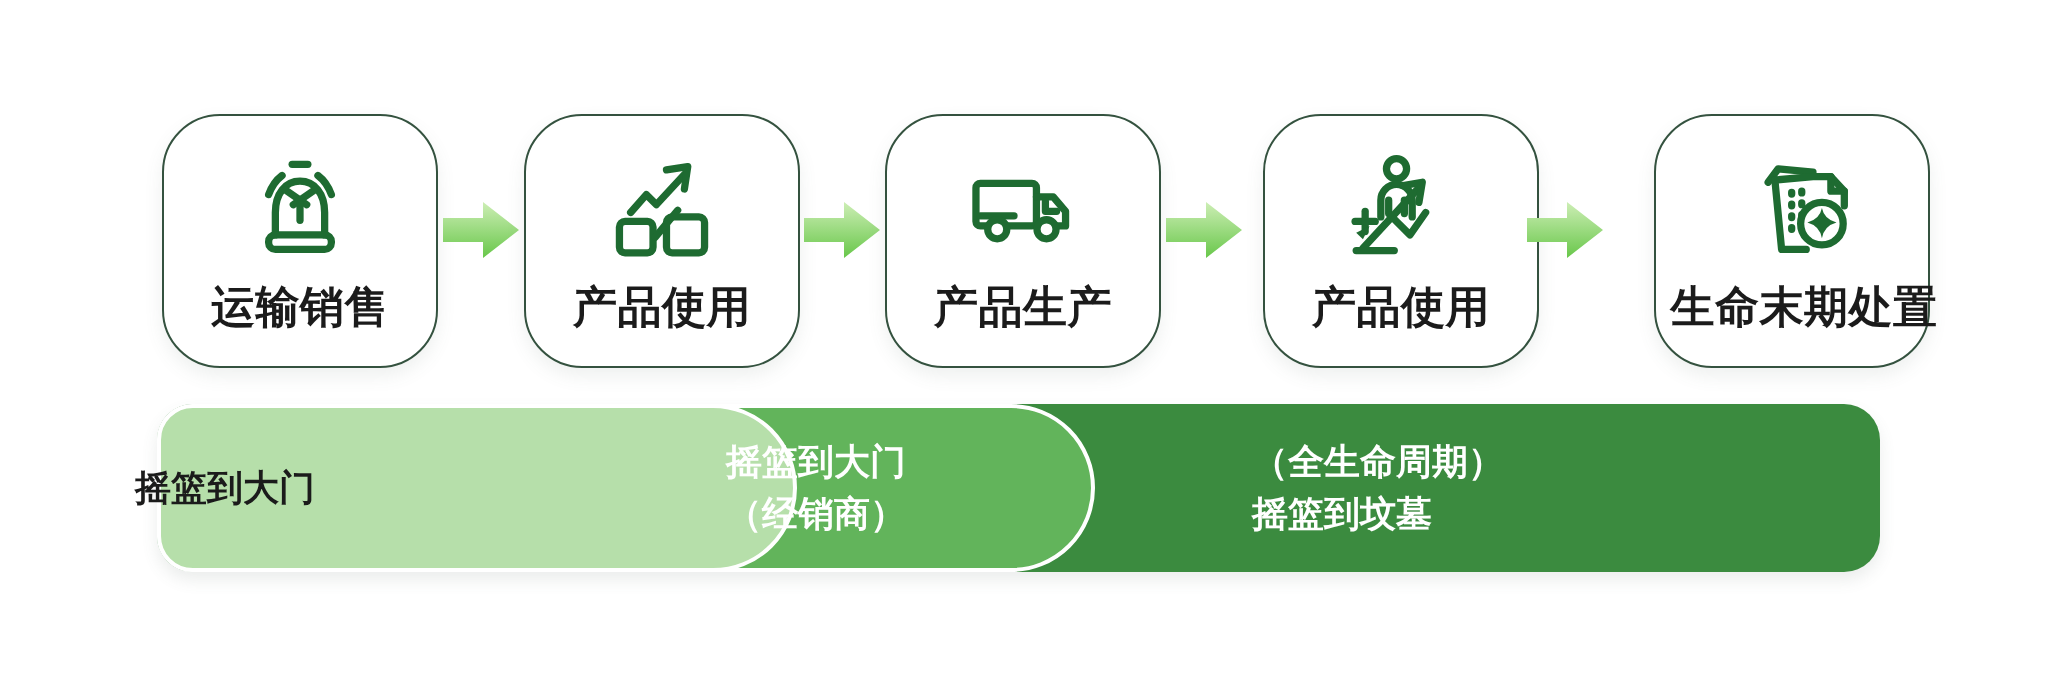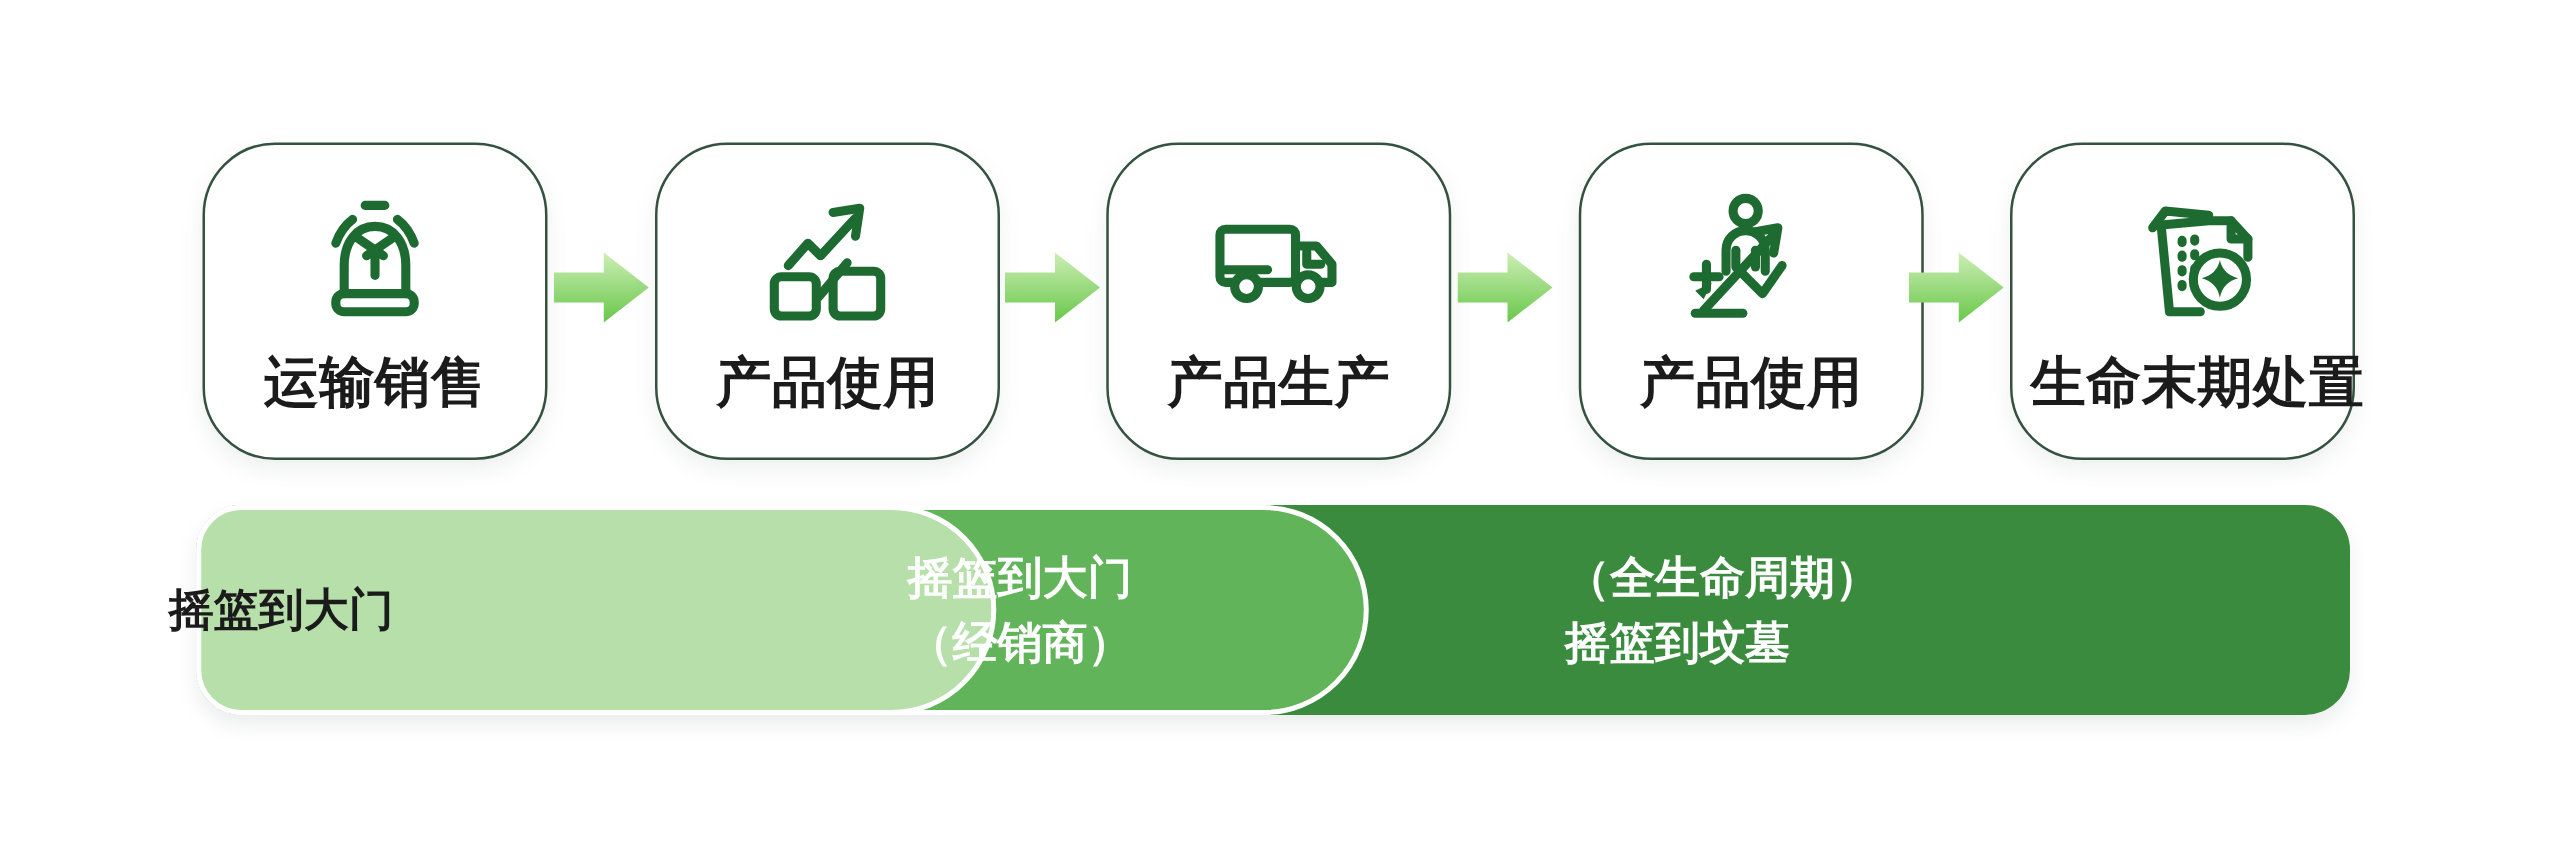--- a/index.html
+++ b/index.html
@@ -37,21 +37,21 @@
   .stage-card .icon-wrap{
     height:148px;display:flex;align-items:center;justify-content:center;
     color:var(--icon-green);
   }
   .stage-card .icon-wrap svg{display:block;}
   .stage-label{
     font-size:44px;font-weight:600;color:var(--card-text);
     white-space:nowrap;line-height:1.15;letter-spacing:0.5px;
   }
   .card-1{left:162px;} .card-2{left:524px;} .card-3{left:885px;}
-  .card-4{left:1247px;margin-left:16px;} .card-5{left:1608px;padding-left:24px;}
+  .card-4{left:1247px;margin-left:16px;} .card-5{left:1654px;padding-left:24px;}
 
   
   .flow-arrow{position:absolute;top:198px;width:76px;height:64px;}
   .arr-1{left:443px;} .arr-2{left:804px;} .arr-3{left:1166px;} .arr-4{left:1527px;}
 
   
   .scope-bar{position:absolute;top:404px;height:168px;box-sizing:border-box;}
   .scope-bar-dark{
     left:157px;width:1723px;background:var(--scope-dark);
     border-radius:36px;z-index:1;

